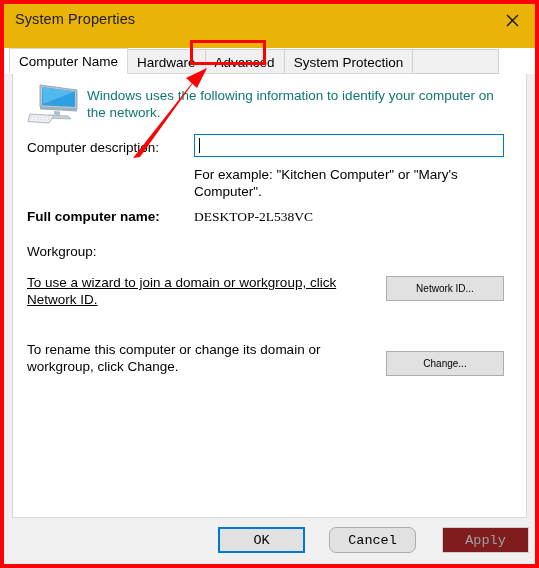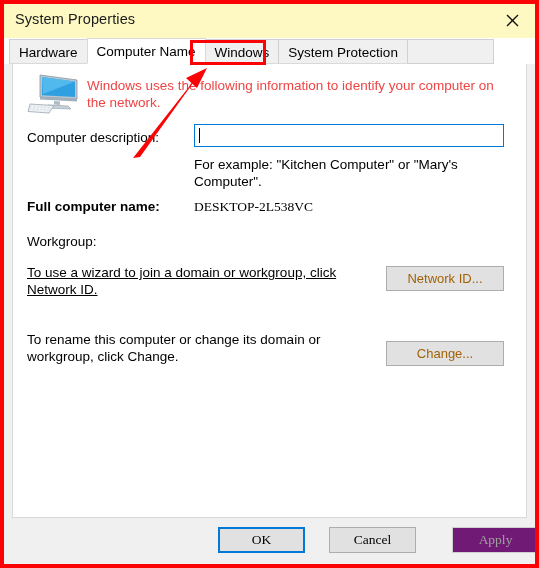--- a/index.html
+++ b/index.html
@@ -34,22 +34,22 @@
     width: 531px;
     height: 560px;
     box-sizing: border-box;
     background: #f0f0f0;
     display: flex;
     flex-direction: column;
   }
 
   
   #titlebar {
-    height: 34px;
-    background: #fef9c3;
+    height: 44px;
+    background: #eab308;
     position: relative;
     flex: 0 0 auto;
   }
   #title-text {
     position: absolute;
     left: 11px;
     top: 7px;
     font-size: 14.5px;
     color: #1b1b1b;
     letter-spacing: 0.1px;
@@ -136,21 +136,21 @@
     align-items: flex-start;
   }
   #computer-icon {
     flex: 0 0 auto;
     width: 54px;
     height: 44px;
     margin-right: 6px;
   }
   #intro-text {
     font-size: 13.5px;
-    color: #ef4444;
+    color: #0f766e;
     line-height: 17px;
     width: 420px;
     padding-top: 5px;
   }
 
   .field-label {
     position: absolute;
     font-size: 13.5px;
     color: #000000;
     white-space: nowrap;
@@ -212,22 +212,22 @@
   }
   #netid-text { left: 14px; top: 200px; text-decoration: underline; }
   #change-text { left: 14px; top: 267px; }
 
   .dlg-button {
     position: absolute;
     box-sizing: border-box;
     background: #e1e1e1;
     border: 1px solid #adadad;
     font-family: "Liberation Sans", sans-serif;
-    font-size: 13px;
-    color: #a16207;
+    font-size: 10px;
+    color: #000000;
     text-align: center;
     cursor: default;
     padding: 0;
   }
   #netid-button { left: 373px; top: 202px; width: 118px; height: 25px; }
   #change-button { left: 373px; top: 269px; width: 118px; height: 25px; margin-top: 8px; }
 
   
   #footer {
     position: relative;
@@ -236,37 +236,37 @@
     background: #f0f0f0;
   }
   .footer-button {
     position: absolute;
     top: 9px;
     width: 87px;
     height: 26px;
     box-sizing: border-box;
     background: #e1e1e1;
     border: 1px solid #adadad;
-    font-family: Liberation Serif, serif;
+    font-family: Liberation Mono, monospace;
     font-size: 13.5px;
     color: #000000;
     text-align: center;
     cursor: default;
     padding: 0;
   }
   #ok-button {
     left: 214px;
     border: 2px solid #0078d7;
   }
-  #cancel-button { left: 325px; }
+  #cancel-button { left: 325px; border-radius: 7px; }
   #apply-button {
-    left: 448px;
+    left: 438px;
     color: #a0a0a0;
     border: 1px solid #cfcfcf;
-    background: #701a75;
+    background: #7f1d1d;
   }
 
   
   #advanced-highlight {
     position: absolute;
     left: 190px;
     top: 40px;
     width: 76px;
     height: 25px;
     box-sizing: border-box;
@@ -294,23 +294,23 @@
     <div id="close-button">
       <svg width="13" height="13" viewBox="0 0 13 13">
         <line x1="1" y1="1" x2="12" y2="12" stroke="#111" stroke-width="1.3"></line>
         <line x1="12" y1="1" x2="1" y2="12" stroke="#111" stroke-width="1.3"></line>
       </svg>
     </div>
   </div>
 
   <div id="tabstrip-wrap">
     <div id="tabstrip">
+      <div class="tab selected">Computer Name</div>
       <div class="tab">Hardware</div>
-      <div class="tab selected">Computer Name</div>
-      <div class="tab">Windows</div>
+      <div class="tab">Advanced</div>
       <div class="tab">System Protection</div>
       <div id="tab-filler"></div>
     </div>
   </div>
 
   <div id="content-panel">
 
     <div class="intro-row">
       <div id="computer-icon">
         <svg width="54" height="44" viewBox="0 0 54 44">

